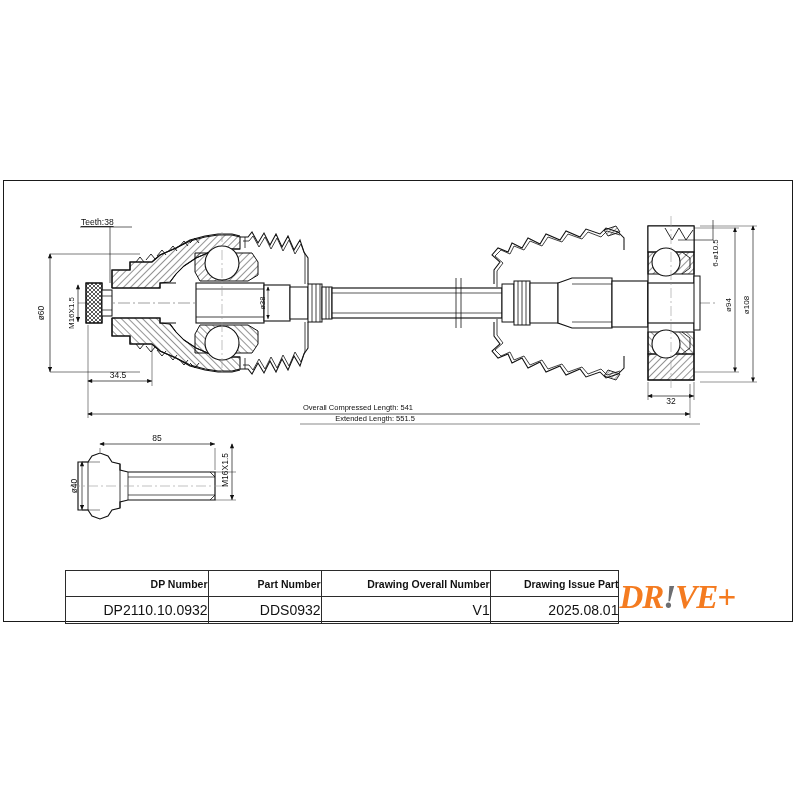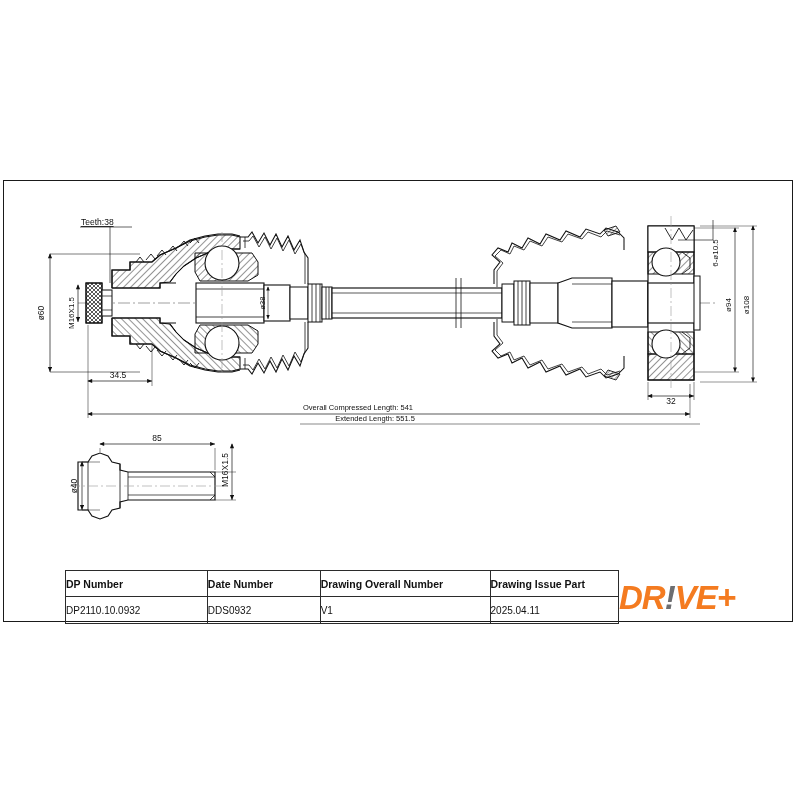--- a/index.html
+++ b/index.html
@@ -2,25 +2,25 @@
 <html><head>
 <meta charset="utf-8">
 <style>
   html,body{margin:0;padding:0;background:#fff;}
   body{width:800px;height:800px;font-family:"Liberation Sans",sans-serif;-webkit-font-smoothing:antialiased;}
   #page{position:relative;width:800px;height:800px;background:#ffffff;overflow:hidden;}
   #frame{position:absolute;left:3px;top:180px;width:790px;height:442px;border:1.2px solid #1a1a1a;box-sizing:border-box;background:#fff;}
   #svgwrap{position:absolute;left:0;top:0;width:800px;height:792px;}
   svg{display:block;}
   .tbl{position:absolute;left:65px;top:570px;width:670px;height:52px;border-collapse:collapse;}
-  .tbl td{border:1px solid #2b2b2b;text-align:left;vertical-align:middle;font-size:10.5px;color:#111;padding:0;}
+  .tbl td{border:1px solid #2b2b2b;text-align:right;vertical-align:middle;font-size:10.5px;color:#111;padding:0;}
   .tbl tr.hdr td{font-weight:bold;height:25px;font-size:10.5px;}
-  .tbl tr.val td{height:26px;font-size:10px;font-weight:normal;}
+  .tbl tr.val td{height:26px;font-size:14px;font-weight:normal;}
   .logocell{border:none !important;}
-  .logo{font-family:Liberation Sans, sans-serif;font-weight:bold;font-style:italic;font-size:33px;letter-spacing:-1px;line-height:1;color:#F47B20;white-space:nowrap;}
+  .logo{font-family:Liberation Serif, serif;font-weight:bold;font-style:italic;font-size:33px;letter-spacing:-1px;line-height:1;color:#F47B20;white-space:nowrap;}
   .logo .bang{color:#6d6e71;}
 </style>
 </head>
 <body>
 
 <div id="page">
 
   <div id="frame"></div>
 
   <div id="svgwrap">
@@ -347,29 +347,29 @@
       <text x="77" y="486" font-size="8.5" transform="rotate(-90 77 486)" text-anchor="middle">ø40</text>
       <text x="228" y="470" font-size="8.5" transform="rotate(-90 228 470)" text-anchor="middle">M16X1.5</text>
     </g>
   </svg>
   </div>
 
   <table class="tbl">
     <tbody>
         <tr class="hdr">
       <td style="width:143px">DP Number</td>
-      <td style="width:114px">Date Number</td>
+      <td style="width:114px">Part Number</td>
       <td style="width:173px">Drawing Overall Number</td>
       <td style="width:130px">Drawing Issue Part</td>
       <td class="logocell" rowspan="2" style="width:110px">
         <div class="logo"><span>DR</span><span class="bang">!</span><span>VE+</span></div>
       </td>
     </tr>
     <tr class="val">
       <td>DP2110.10.0932</td>
       <td>DDS0932</td>
       <td>V1</td>
-      <td>2025.04.11</td>
+      <td>2025.08.01</td>
     </tr>
   </tbody>
     </table>
 
 </div>
 
 </body></html>

